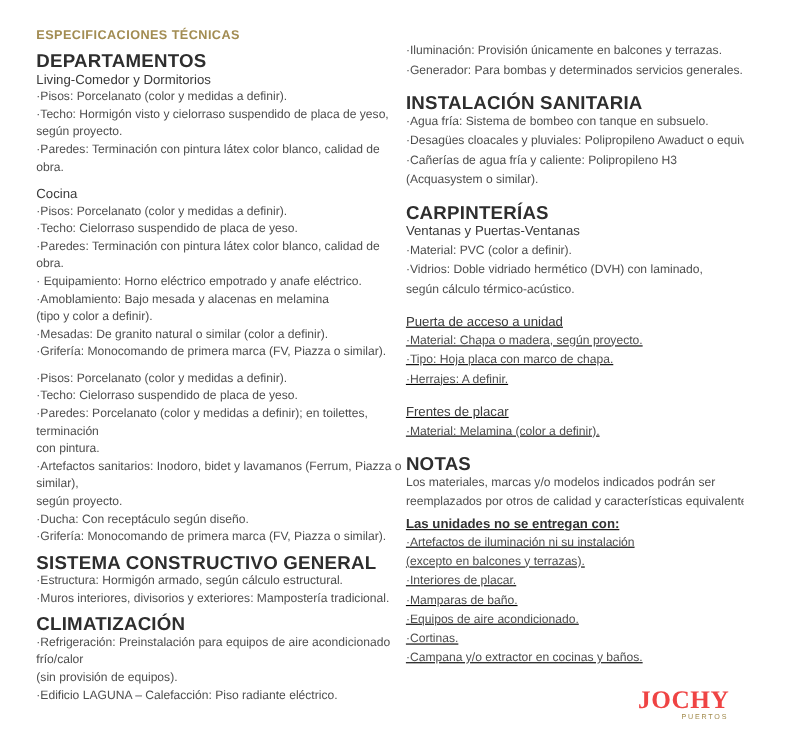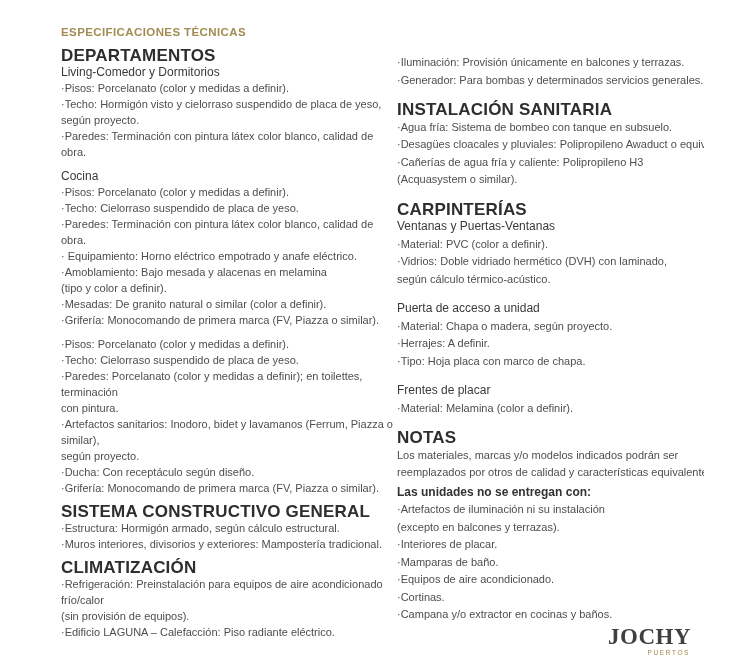--- a/index.html
+++ b/index.html
@@ -3,39 +3,38 @@
 <meta charset="utf-8">
 <style>
   html, body { margin: 0; padding: 0; background: #ffffff; }
   .page {
     position: relative;
     width: 676px;
     height: 670px;
     background: #ffffff;
     overflow: hidden;
     font-family: "Liberation Sans", sans-serif;
-    margin-left: 28px;
   }
   .col { position: absolute; top: 0; }
   .col-left  { left: 33px;  top: 24px; width: 334px; font-size: 11px; line-height: 16px; }
-  .col-right { left: 369px; top: 54px; width: 352px; font-size: 11px; line-height: 17.5px; }
+  .col-right { left: 369px; top: 38px; width: 352px; font-size: 11px; line-height: 17.5px; }
 
   .page-title {
     font-size: 11.5px;
     font-weight: 700;
     letter-spacing: 0.4px;
     color: #a28c52;
   }
 
   .section { margin-top: 8px; }
   .col-right .section { margin-top: 12px; }
   .col-right .section:first-child { margin-top: 0; }
 
   .block + .block { margin-top: 8px; }
-  .col-right .block + .block { margin-top: 12px; }
+  .col-right .block + .block { margin-top: 12px; text-decoration: underline; }
   .block.tight { margin-top: 2px !important; }
 
   .heading {
     font-weight: 700;
     color: #2e2e2e;
     font-size: 17px;
     letter-spacing: 0.2px;
   }
   .subhead {
     color: #3a3a3a;
@@ -53,21 +52,21 @@
     right: 13px;
     bottom: 14px;
     text-align: right;
   }
   .logo-brand {
     font-family: "Liberation Serif", serif;
     font-weight: 700;
     font-size: 23px;
     line-height: 1;
     letter-spacing: 0.5px;
-    color: #404040;
+    color: #ef4444;
   }
   .logo-tagline {
     font-family: "Liberation Sans", sans-serif;
     font-size: 6.5px;
     letter-spacing: 1.6px;
     color: #a28b4d;
     margin-top: 1px;
     padding-right: 1px;
   }
 </style>
@@ -146,22 +145,22 @@
         <div class="heading">CARPINTERÍAS</div>
         <div class="block">
           <div class="subhead">Ventanas y Puertas-Ventanas</div>
           <div class="item">·Material: PVC (color a definir).</div>
           <div class="item">·Vidrios: Doble vidriado hermético (DVH) con laminado,
 según cálculo  térmico-acústico.</div>
         </div>
         <div class="block">
           <div class="subhead">Puerta de acceso a unidad</div>
           <div class="item">·Material: Chapa o madera, según proyecto.</div>
+          <div class="item">·Tipo: Hoja placa con marco de chapa.</div>
           <div class="item">·Herrajes: A definir.</div>
-          <div class="item">·Tipo: Hoja placa con marco de chapa.</div>
         </div>
         <div class="block">
           <div class="subhead">Frentes de placar</div>
           <div class="item">·Material: Melamina (color a definir).</div>
         </div>
       </div>
       <div class="section">
         <div class="heading">NOTAS</div>
         <div class="block">
           <div class="para">Los materiales, marcas y/o modelos indicados podrán ser

